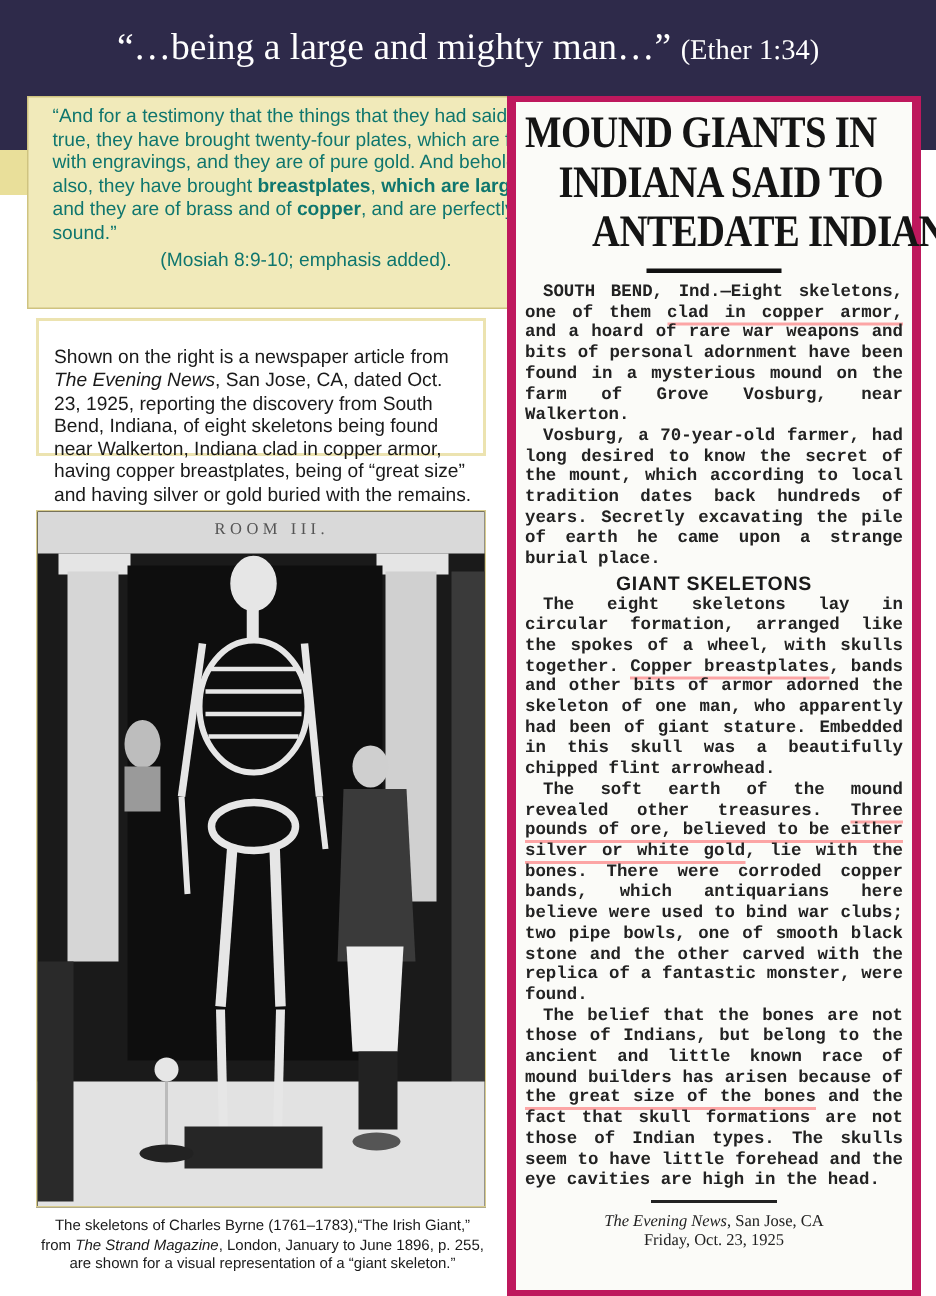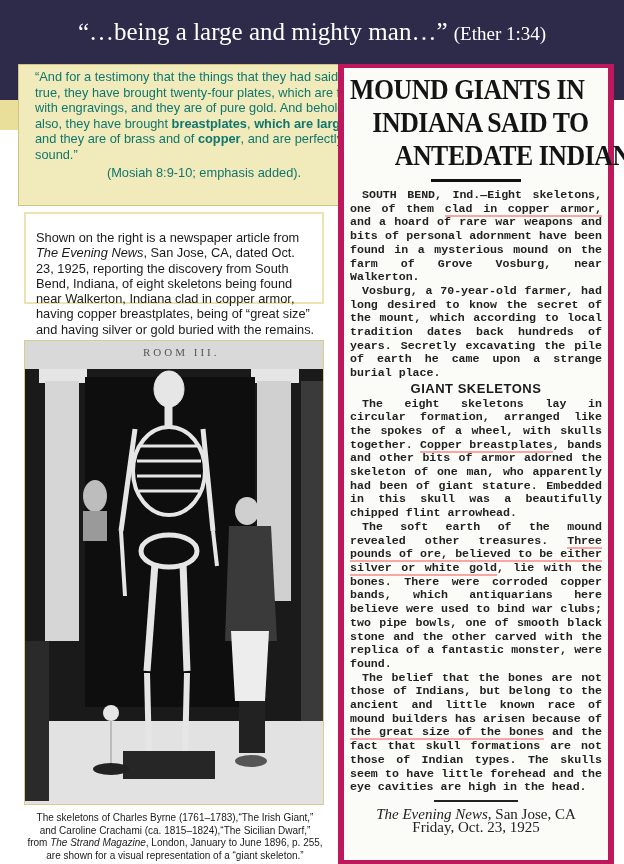--- a/index.html
+++ b/index.html
@@ -66,21 +66,21 @@
     font-size: 11.6px; line-height: 13.7px; text-align: justify;
   }
   .body-text p { margin: 0; text-indent: 12px; }
   .u { border-bottom: 2px solid #fca5a5; }
   .subhead {
     font-family: "Liberation Sans", sans-serif; font-weight: bold; text-align: center;
     font-size: 13px; margin: 2px 0 1px 0; color: #1a1a1a; letter-spacing: 0.5px;
   }
   .source {
     font-family: "Liberation Serif", serif; text-align: center; color: #222;
-    font-size: 15px; line-height: 13.5px;
+    font-size: 11px; line-height: 13.5px;
   }
   .source-rule { height: 2px; background: #222; width: 84px; margin: 6px auto 6px auto; }
 </style>
 </head>
 <body>
 
 <div class="header-band"></div>
 <div class="left-strip"></div>
 
 <div class="title">
@@ -145,21 +145,20 @@
       <path d="M204 185 L246 185 L252 300 L200 300 Z" fill="#3a3a3a"></path>
       <path d="M206 290 L244 290 L240 360 L210 360 Z" fill="#ededed"></path>
       <rect x="214" y="360" width="26" height="52" fill="#222"></rect>
       <ellipse cx="226" cy="420" rx="16" ry="6" fill="#555"></ellipse>
     </g>
   </svg>
 </div>
 
 <div class="caption">
   <div>The skeletons of Charles Byrne (1761–1783),“The Irish Giant,”</div>
-  <div>and Caroline Crachami (ca. 1815–1824),“The Sicilian Dwarf,”</div>
   <div><span>from </span><i>The Strand Magazine</i><span>, London, January to June 1896, p. 255,</span></div>
   <div>are shown for a visual representation of a “giant skeleton.”</div>
 </div>
 
 <div class="news-frame">
   <div class="news-inner">
     <div class="headline">
       <div>MOUND GIANTS IN</div>
       <div class="l2">INDIANA SAID TO</div>
       <div class="l3">ANTEDATE INDIAN</div>

